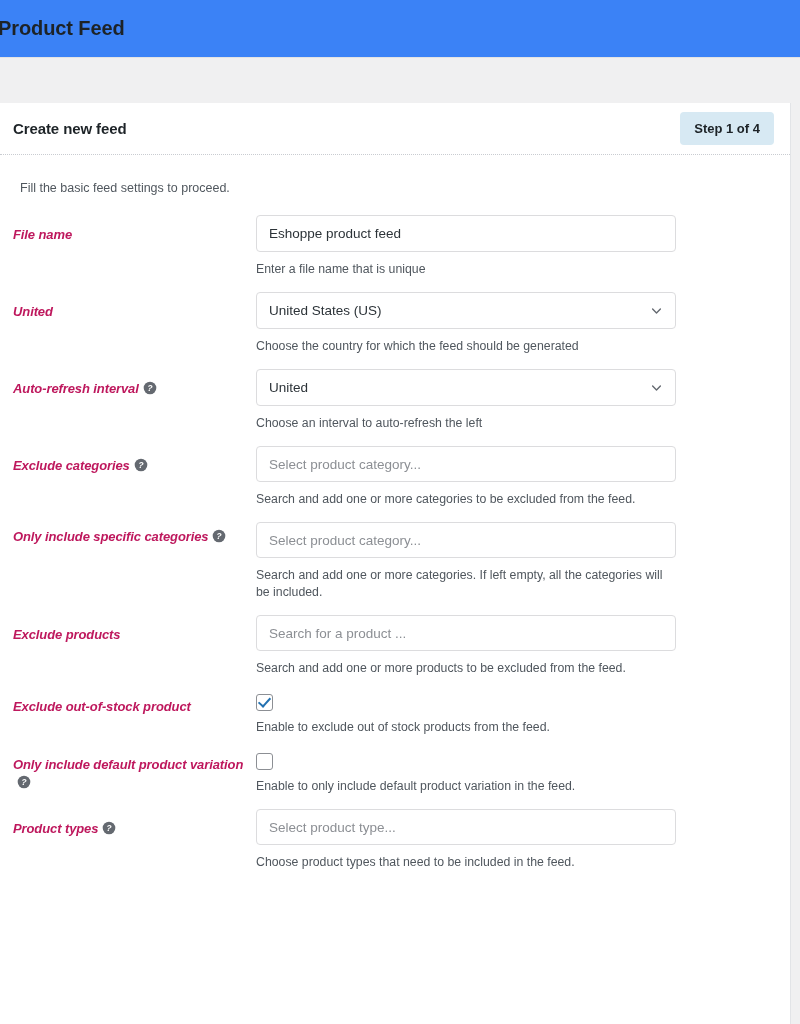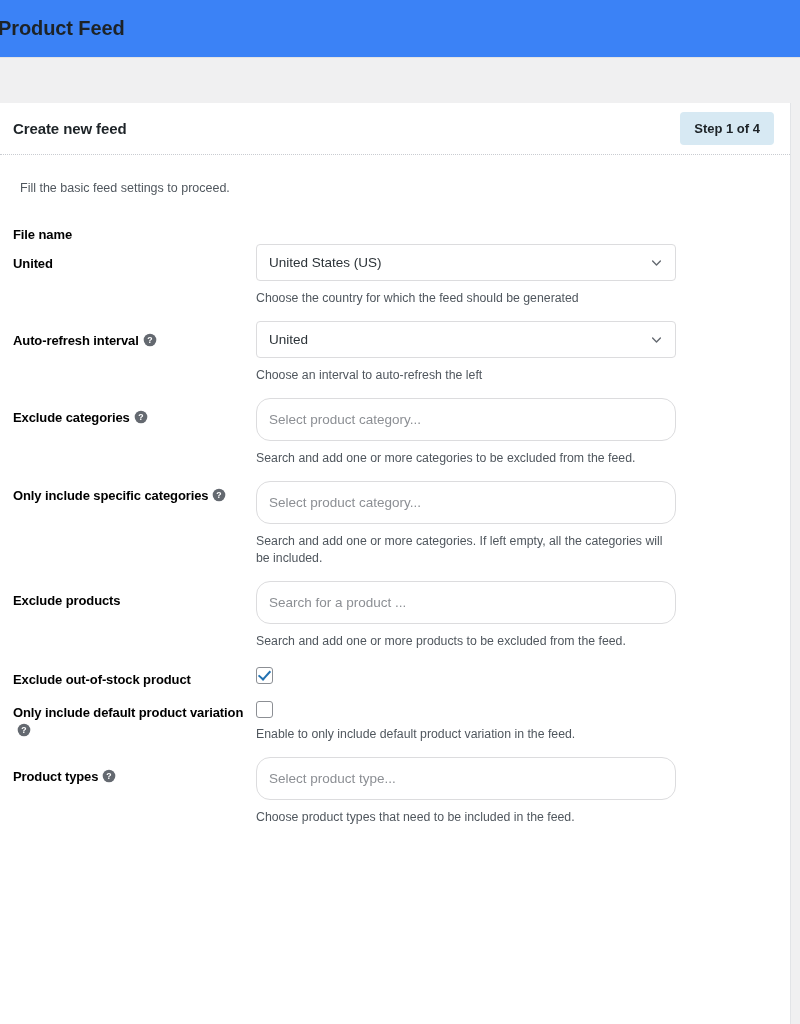--- a/index.html
+++ b/index.html
@@ -76,24 +76,25 @@
     padding: 0 0 0 13px;
     position: relative;
   }
   .form-row + .form-row { margin-top: 0; }
 
   .row-label {
     width: 243px;
     flex: 0 0 243px;
     font-size: 13px;
     font-weight: bold;
-    color: #000000;
+    color: #be185d;
     line-height: 18px;
     padding-top: 11px;
     letter-spacing: -0.1px;
+    font-style: italic;
   }
   .row-label.cb { padding-top: 7px; }
   .row-label.twoline { padding-top: 6px; }
 
   .row-field {
     flex: 1;
     padding-bottom: 14px;
   }
 
   .ctrl {
@@ -102,21 +103,21 @@
     border: 1px solid #dcdcde;
     border-radius: 4px;
     background: #fff;
     display: flex;
     align-items: center;
     padding: 0 12px;
     font-size: 13.5px;
     color: #2c3338;
     position: relative;
   }
-  .ctrl.tall { height: 43px; border-radius: 14px; }
+  .ctrl.tall { height: 36px; }
   .ctrl .placeholder { color: #8c8f94; }
   .ctrl .chev {
     position: absolute;
     right: 12px;
     top: 50%;
     transform: translateY(-50%);
     width: 13px; height: 13px;
     color: #646970;
     display: block;
   }
@@ -172,20 +173,26 @@
   <div class="card-head">
     <h2>Create new feed</h2>
     <span class="step-badge">Step 1 of 4</span>
   </div>
 
   <div class="intro">Fill the basic feed settings to proceed.</div>
 
   <div id="form-body">
       <div class="form-row">
         <div class="row-label"><span>File name</span></div>
+        <div class="row-field">
+          <div class="ctrl">
+            <span>Eshoppe product feed</span>
+          </div>
+          <div class="hint">Enter a file name that is unique</div>
+        </div>
       </div>
       <div class="form-row">
         <div class="row-label"><span>United</span></div>
         <div class="row-field">
           <div class="ctrl">
             <span>United States (US)</span>
             <span class="chev"><svg viewBox="0 0 16 16" width="13" height="13" aria-hidden="true">
                 <path d="M3.2 5.6 L8 10.4 L12.8 5.6" fill="none" stroke="#646970" stroke-width="1.7" stroke-linecap="round" stroke-linejoin="round"></path>
               </svg></span>
           </div>
@@ -237,20 +244,21 @@
           <div class="ctrl tall">
             <span class="placeholder">Search for a product ...</span>
           </div>
           <div class="hint">Search and add one or more products to be excluded from the feed.</div>
         </div>
       </div>
       <div class="form-row">
         <div class="row-label cb"><span>Exclude out-of-stock product</span></div>
         <div class="row-field">
           <span class="cbox checked" role="checkbox" aria-checked="true"></span>
+          <div class="hint cb-hint">Enable to exclude out of stock products from the feed.</div>
         </div>
       </div>
       <div class="form-row">
         <div class="row-label cb twoline"><span>Only include default product variation</span><span class="help-icon"><svg viewBox="0 0 16 16" width="14" height="14" aria-hidden="true">
               <circle cx="8" cy="8" r="7.2" fill="#646970"></circle>
               <text x="8" y="11.6" text-anchor="middle" font-family="Liberation Sans, sans-serif" font-size="10" font-weight="bold" fill="#ffffff">?</text>
             </svg></span></div>
         <div class="row-field">
           <span class="cbox" role="checkbox" aria-checked="false"></span>
           <div class="hint cb-hint">Enable to only include default product variation in the feed.</div>

